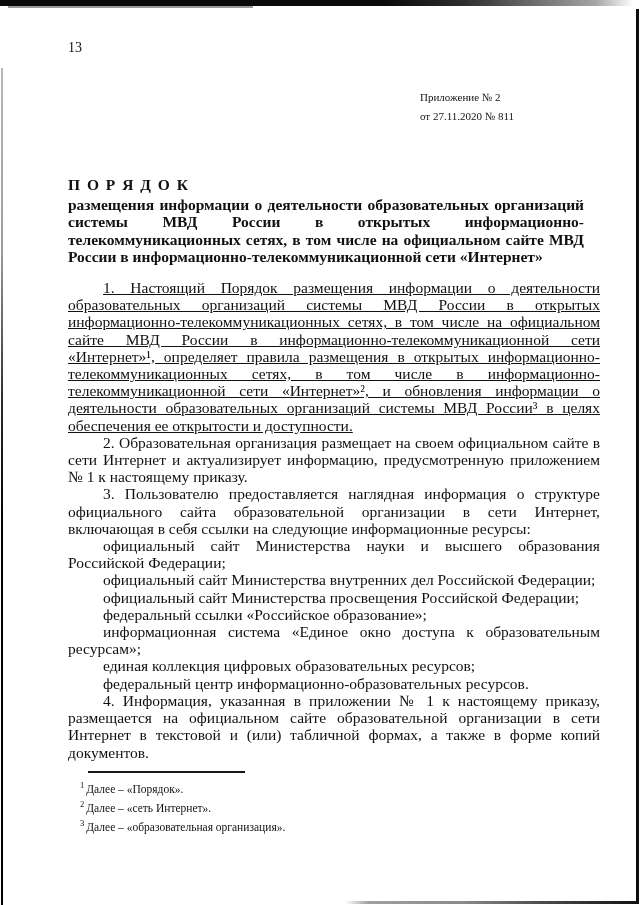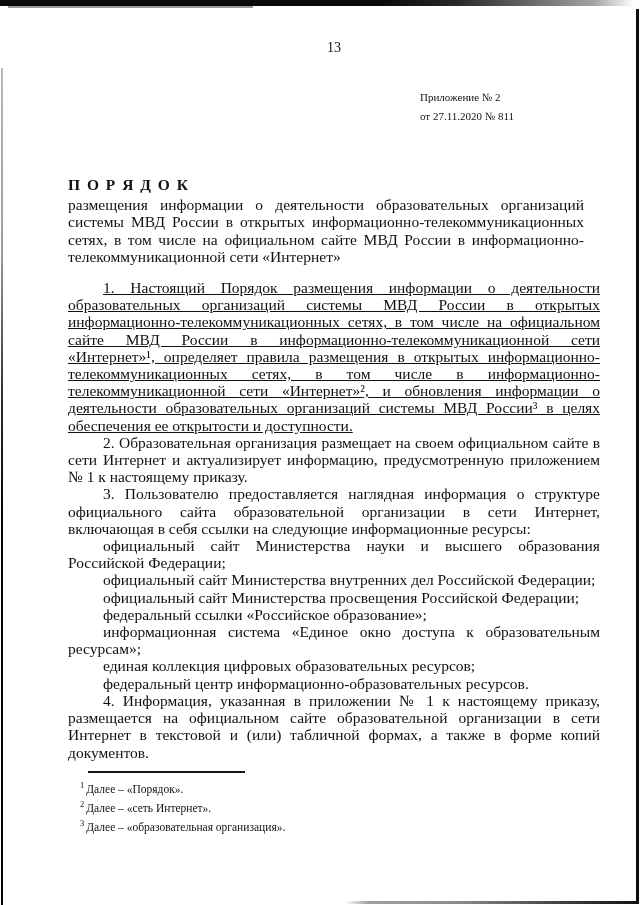--- a/index.html
+++ b/index.html
@@ -34,37 +34,37 @@
   }
   .frame-bottom {
     position: absolute; bottom: 1px; left: 345px; width: 294px; height: 3px;
     background: linear-gradient(to right,
       rgba(160,160,160,0) 0%, #a0a0a0 8%, #8a8a8a 40%, #4a4a4a 68%, #111 100%);
   }
 
   
   .page-number {
     position: absolute; top: 40px; left: 68px; width: 532px;
-    text-align: center; font-size: 14px;
+    text-align: left; font-size: 14px;
   }
   .annex-header {
     position: absolute; left: 420px; top: 68px;
     font-size: 11px; line-height: 19px; white-space: nowrap; margin-top: 20px;
   }
   .content {
     position: absolute; left: 68px; top: 176px; width: 532px;
     font-size: 15.5px; line-height: 17.2px;
     text-align: justify;
   }
   .doc-title {
     text-align: left; font-weight: bold; letter-spacing: 1.5px;
     margin: 0;
   }
   .doc-subtitle {
-    font-weight: normal; text-align: justify; margin: 3px 16px 0 0;
+    font-weight: bold; text-align: justify; margin: 3px 16px 0 0;
   }
   p.para { margin: 0; text-indent: 35px; }
   p.para.first { margin-top: 14px; text-decoration: underline; }
 
   .footnote-block { margin-top: 10px; }
   .footnote-rule {
     width: 157px; height: 2px; background: #161616;
     margin: 0 0 5px 20px;
   }
   .footnote {

